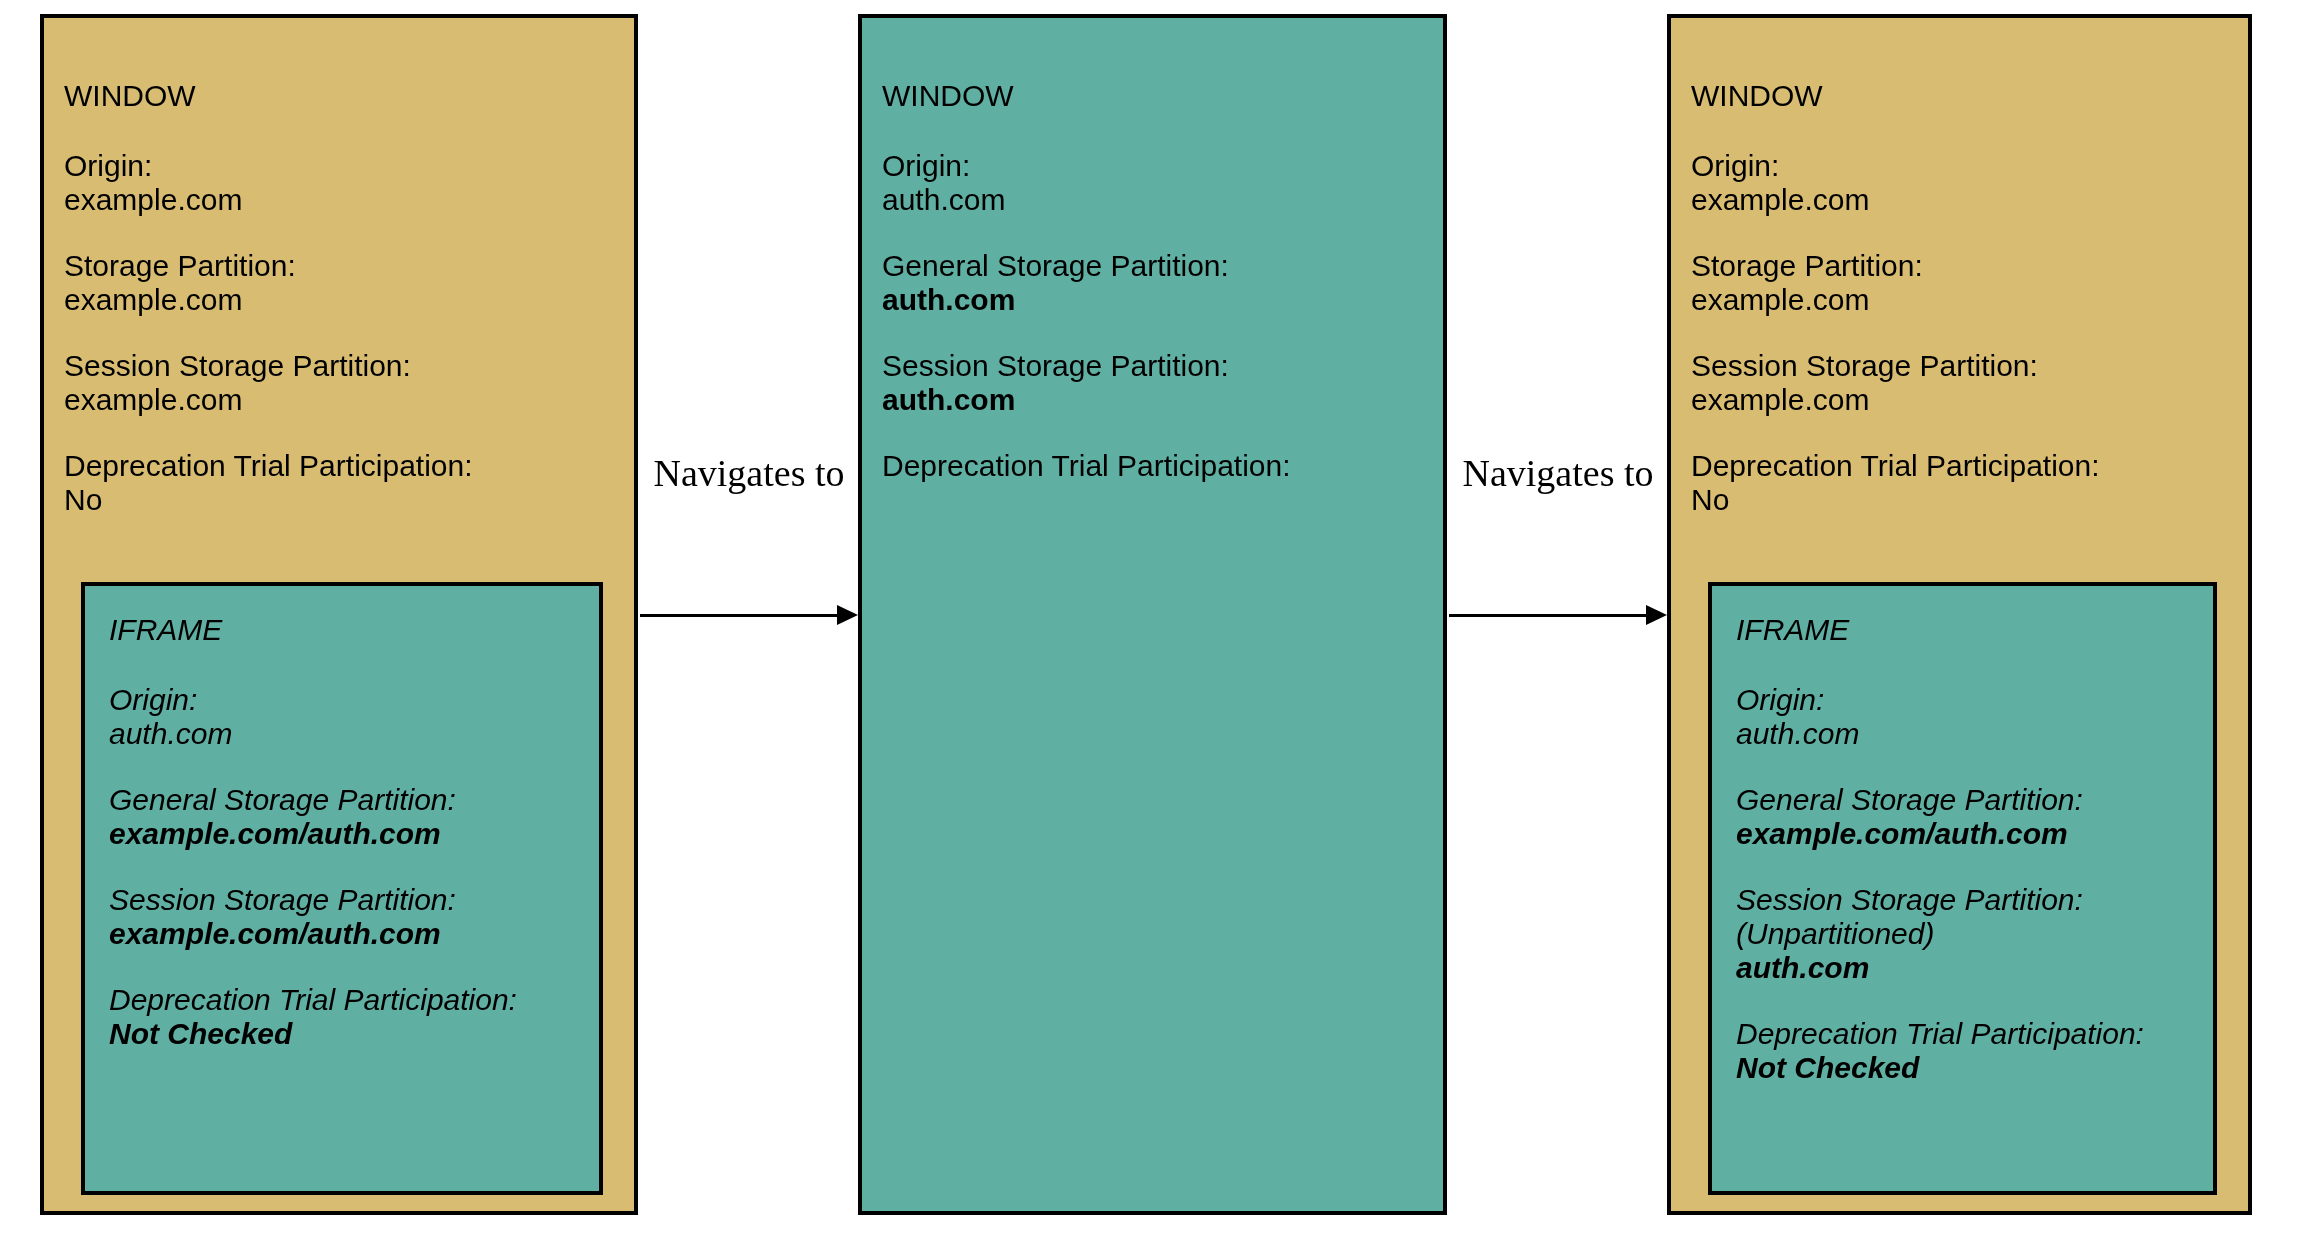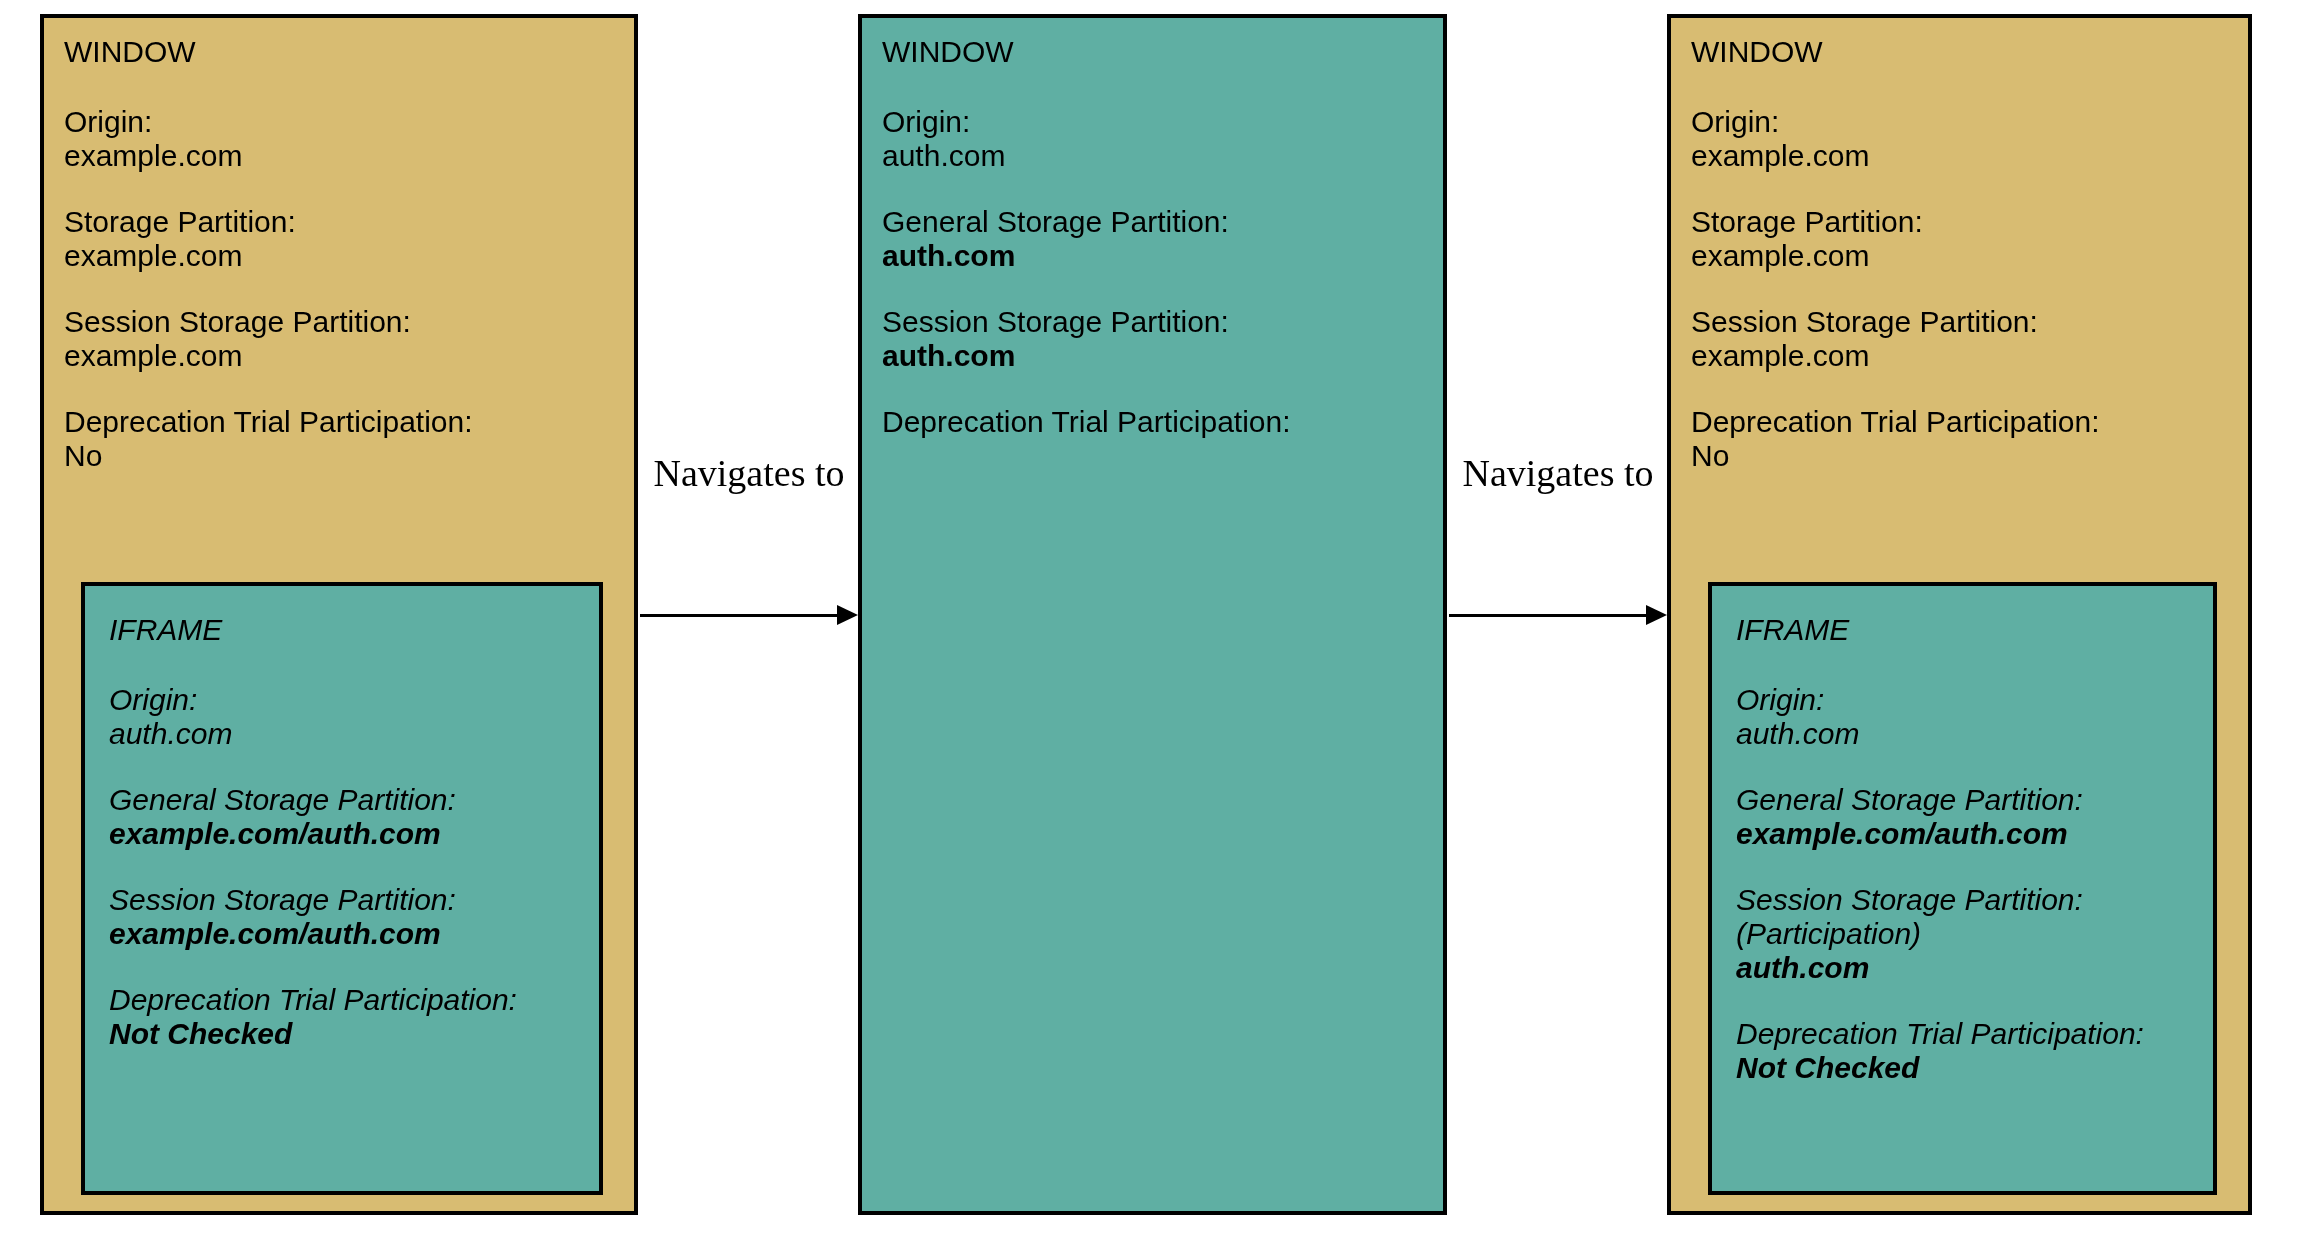--- a/index.html
+++ b/index.html
@@ -20,21 +20,21 @@
   }
   .box{
     position:absolute;top:14px;height:1201px;
     border:4px solid var(--border);
     box-sizing:border-box;
   }
   .box.tan{background:var(--window-fill);}
   .box.teal{background:var(--iframe-fill);}
   .box-content{
     padding:17px 20px 0 20px;
-    font-size:30px;line-height:34px;
+    font-size:30px;line-height:34px;margin-top:44px;
   }
   .title{margin-bottom:36px;}
   .para{margin-bottom:32px;}
   .para .label,.para .value,.para .note{white-space:nowrap;}
   .bold{font-weight:bold;}
   .iframe-box{
     position:absolute;left:37px;right:31px;top:564px;bottom:16px;
     background:var(--iframe-fill);
     border:4px solid var(--border);
     box-sizing:border-box;
@@ -163,21 +163,21 @@
       <div class="para">
         <div class="label">Origin:</div>
         <div class="value">auth.com</div>
       </div>
       <div class="para">
         <div class="label">General Storage Partition:</div>
         <div class="value bold">example.com/auth.com</div>
       </div>
       <div class="para">
         <div class="label">Session Storage Partition:</div>
-        <div class="note">(Participation)</div>
+        <div class="note">(Unpartitioned)</div>
         <div class="value bold">auth.com</div>
       </div>
       <div class="para">
         <div class="label">Deprecation Trial Participation:</div>
         <div class="value bold">Not Checked</div>
       </div>
     </div>
   </section>
 
 </div>

